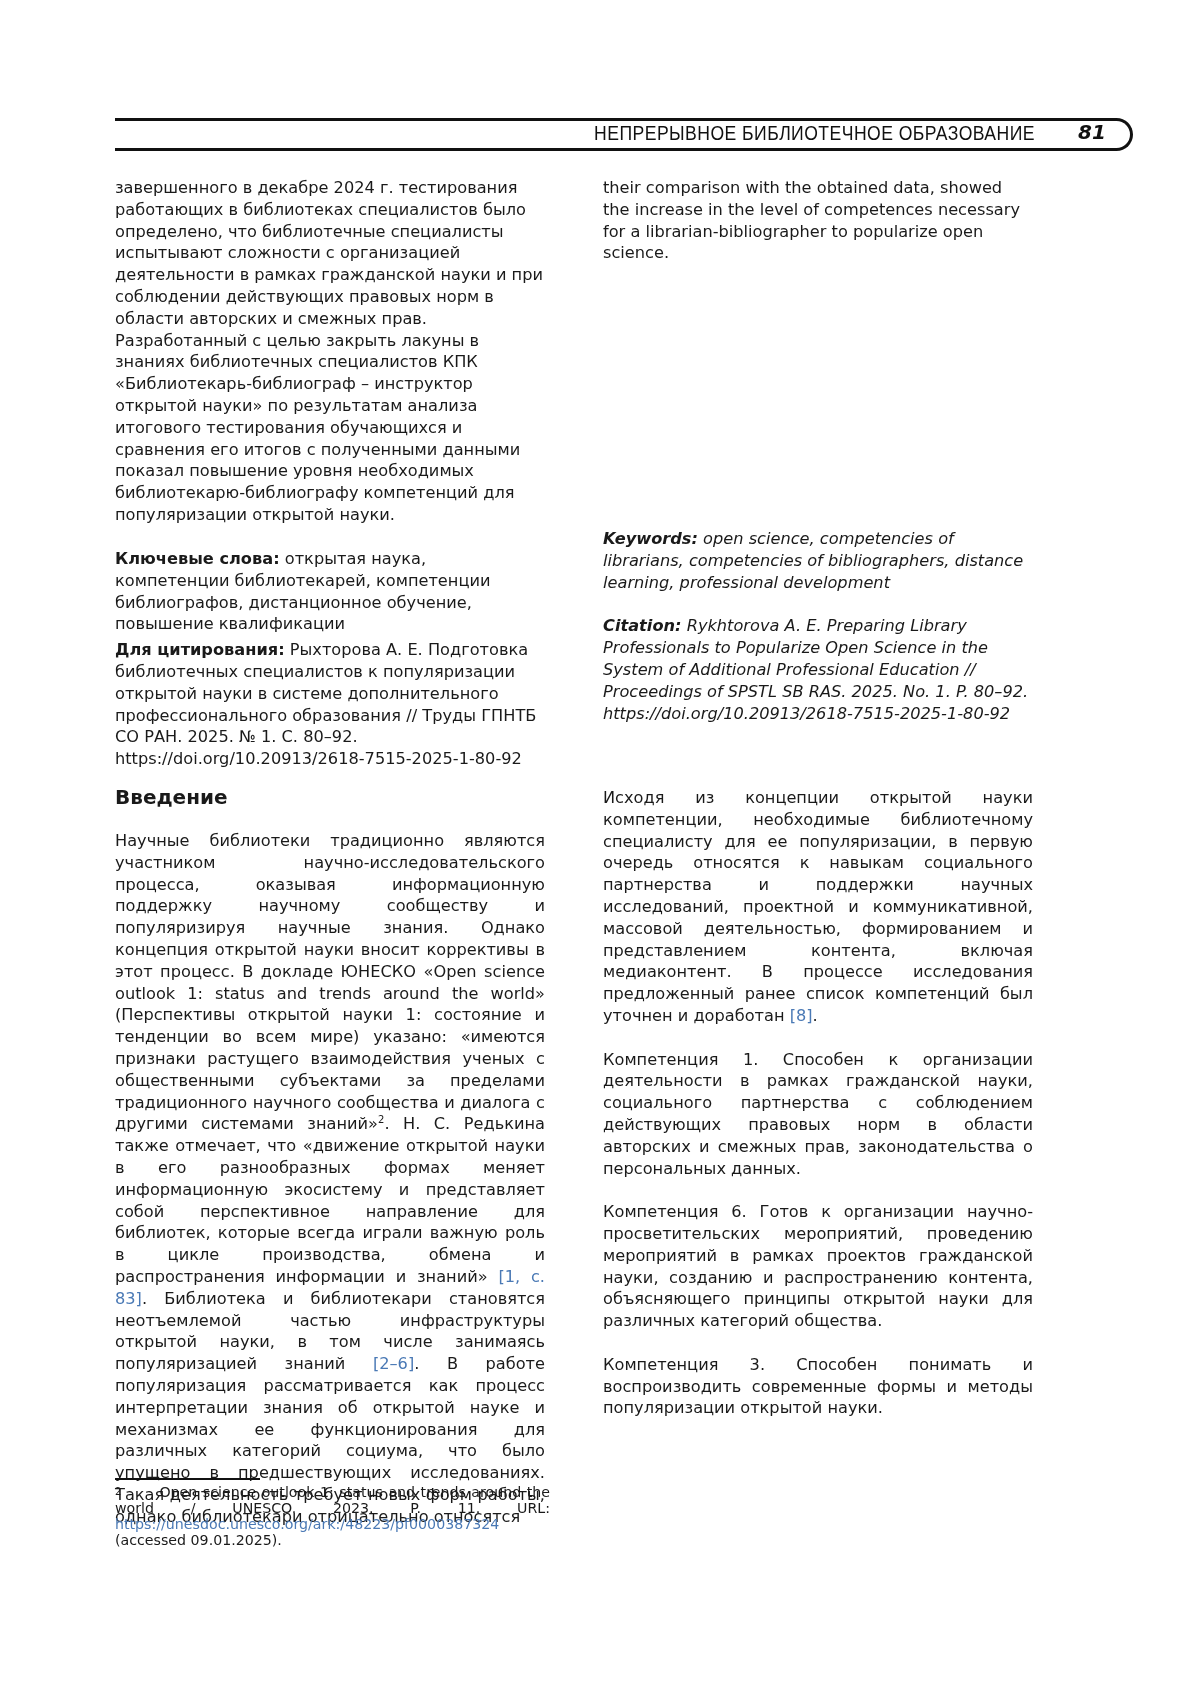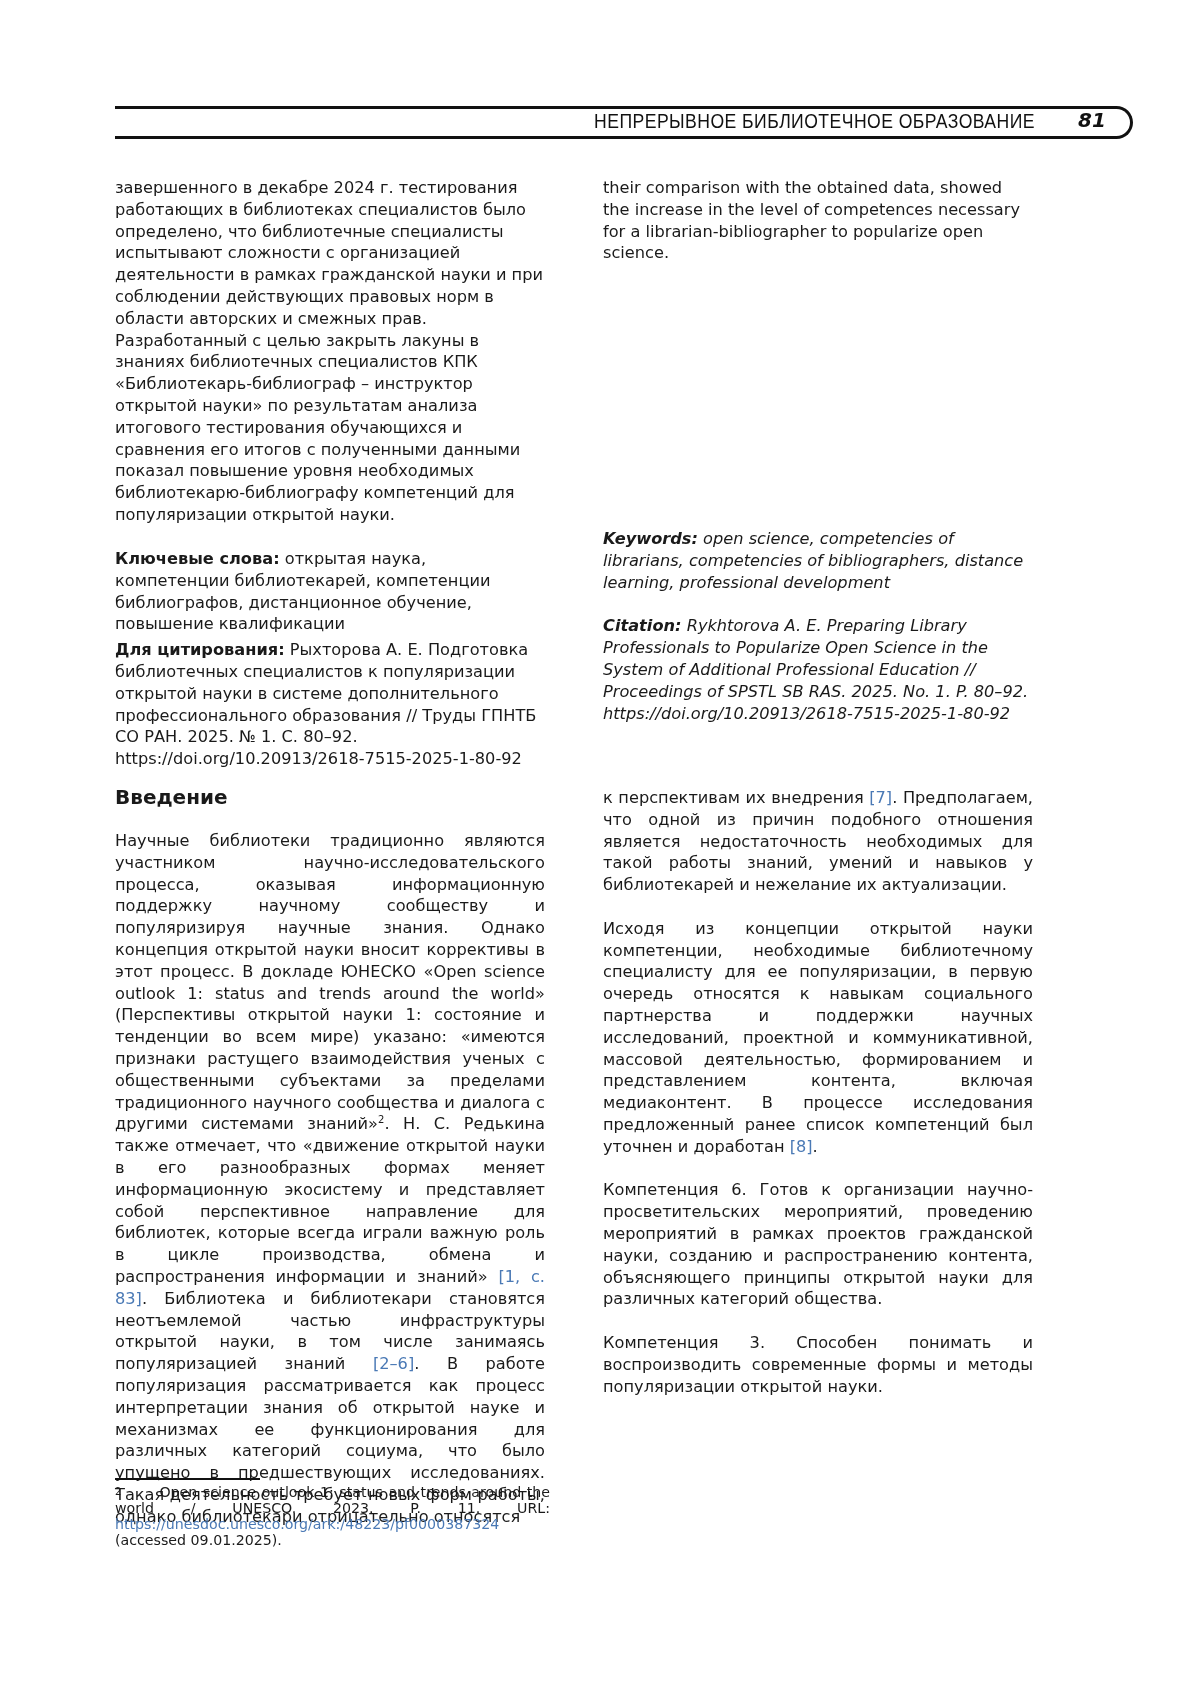--- a/index.html
+++ b/index.html
@@ -1,20 +1,20 @@
 <!DOCTYPE html>
 <html><head>
 <meta charset="utf-8">
 <style>
   html, body { margin: 0; padding: 0; background: #ffffff; }
   body { width: 1200px; height: 1697px; position: relative; overflow: hidden;
          font-family: "DejaVu Sans", sans-serif; color: #1a1a1a; }
 
   
-  .running-header { position: absolute; left: 115px; top: 106px; width: 1020px; height: 18px; }
+  .running-header { position: absolute; left: 115px; top: 118px; width: 1020px; height: 18px; }
   .hdr-line-top { position: absolute; left: 0; top: 0; width: 1000px; height: 3px; background: #111; }
   .hdr-line-bottom { position: absolute; left: 0; top: 30px; width: 1000px; height: 3px; background: #111; }
   .hdr-cap { position: absolute; left: 985px; top: 0; width: 30px; height: 27px;
              border: 3px solid #111; border-left: none; border-radius: 0 18px 18px 0; }
   .hdr-title { position: absolute; right: 100px; top: 4px; font-family: "Liberation Sans", sans-serif;
                font-size: 20px; letter-spacing: 0.5px; color: #111; transform: scaleX(0.88); transform-origin: right center; }
   .hdr-page { position: absolute; left: 963px; top: 2px; font-family: "DejaVu Sans", sans-serif;
               font-weight: bold; font-size: 20px; color: #111; font-style: italic; }
 
   .col { position: absolute; width: 430px; font-size: 16.2px; line-height: 21.8px; }
@@ -82,25 +82,23 @@
 <div class="intro-heading">Введение</div>
 
 <div class="col left body-left">
   <p>
     <span>Научные библиотеки традиционно являются участником научно-исследовательского процесса, оказывая информационную поддержку научному сообществу и популяризируя научные знания. Однако концепция открытой науки вносит коррективы в этот процесс. В докладе ЮНЕСКО «Open science outlook 1: status and trends around the world» (Перспективы открытой науки 1: состояние и тенденции во всем мире) указано: «имеются признаки растущего взаимодействия ученых с общественными субъектами за пределами традиционного научного сообщества и диалога с другими системами знаний»</span><sup>2</sup><span>. Н. С. Редькина также отмечает, что «движение открытой науки в его разнообразных формах меняет информационную экосистему и представляет собой перспективное направление для библиотек, которые всегда играли важную роль в цикле производства, обмена и распространения информации и знаний» </span><span class="ref">[1, с. 83]</span><span>. Библиотека и библиотекари становятся неотъемлемой частью инфраструктуры открытой науки, в том числе занимаясь популяризацией знаний </span><span class="ref">[2–6]</span><span>. В работе популяризация рассматривается как процесс интерпретации знания об открытой науке и механизмах ее функционирования для различных категорий социума, что было упущено в предшествующих исследованиях. Такая деятельность требует новых форм работы, однако библиотекари отрицательно относятся</span>
   </p>
 </div>
 
 <div class="col right body-right">
   <p>
-    <span>к перспективам их внедрения </span><span class="ref">[7]</span><span>. Предполагаем, что одной из причин подобного отношения является недостаточность необходимых для такой работы знаний, умений и навыков у библиотекарей и нежелание их актуализации.</span>
-  </p>
-  <p>
     <span>Исходя из концепции открытой науки компетенции, необходимые библиотечному специалисту для ее популяризации, в первую очередь относятся к навыкам социального партнерства и поддержки научных исследований, проектной и коммуникативной, массовой деятельностью, формированием и представлением контента, включая медиаконтент. В процессе исследования предложенный ранее список компетенций был уточнен и доработан </span><span class="ref">[8]</span><span>.</span>
   </p>
+  <p>Компетенция 1. Способен к организации деятельности в рамках гражданской науки, социального партнерства с соблюдением действующих правовых норм в области авторских и смежных прав, законодательства о персональных данных.</p>
   <p>Компетенция 6. Готов к организации научно-просветительских мероприятий, проведению мероприятий в рамках проектов гражданской науки, созданию и распространению контента, объясняющего принципы открытой науки для различных категорий общества.</p>
   <p>Компетенция 3. Способен понимать и воспроизводить современные формы и методы популяризации открытой науки.</p>
 </div>
 
 <div class="footnote-rule"></div>
 <div class="footnote">
   <span class="fn-num">2</span><span>Open science outlook 1: status and trends around the world / UNESCO. 2023. P. 11. URL: </span><span class="link">https://unesdoc.unesco.org/ark:/48223/pf0000387324</span><span> (accessed 09.01.2025).</span>
 </div>
 
 </body></html>

